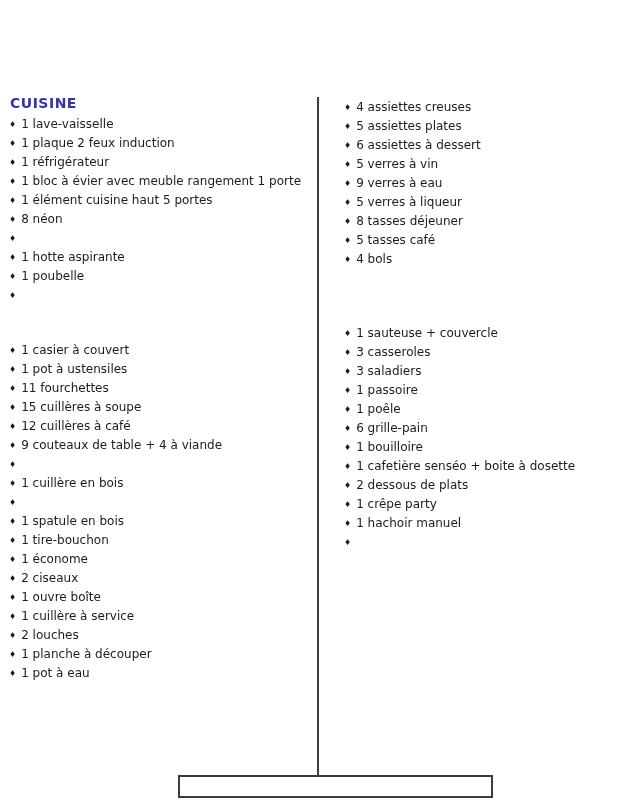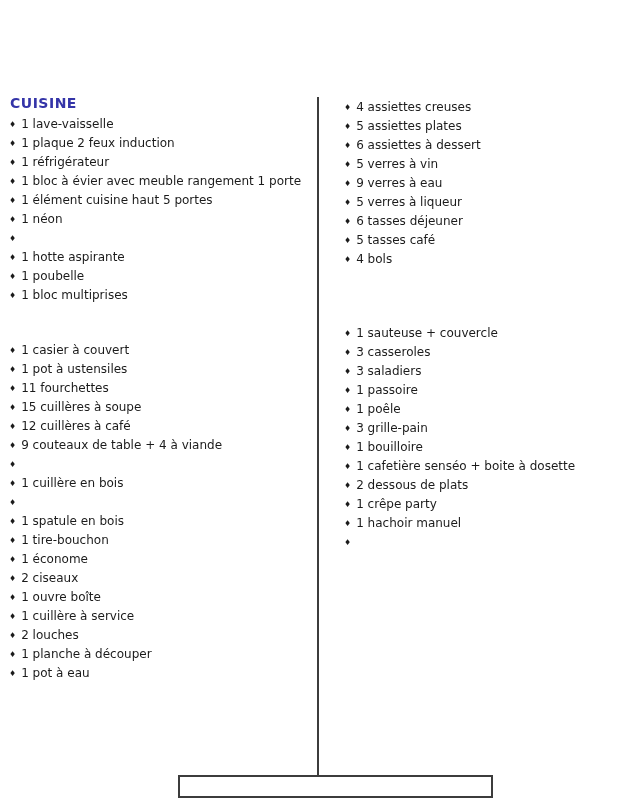--- a/index.html
+++ b/index.html
@@ -86,36 +86,35 @@
       <div class="item">
         <span class="bullet">♦</span>
         <span>1 bloc à évier avec meuble rangement 1 porte</span>
       </div>
       <div class="item">
         <span class="bullet">♦</span>
         <span>1 élément cuisine haut 5 portes</span>
       </div>
       <div class="item">
         <span class="bullet">♦</span>
-        <span>1 néon</span>
+        <span>8 néon</span>
       </div>
       <div class="item">
         <span class="bullet">♦</span>
       </div>
       <div class="item">
         <span class="bullet">♦</span>
         <span>1 hotte aspirante</span>
       </div>
       <div class="item">
         <span class="bullet">♦</span>
         <span>1 poubelle</span>
       </div>
       <div class="item">
         <span class="bullet">♦</span>
-        <span>1 bloc multiprises</span>
       </div>
     </div>
 
   <div class="list list-left-2">
       <div class="item">
         <span class="bullet">♦</span>
         <span>1 casier à couvert</span>
       </div>
       <div class="item">
         <span class="bullet">♦</span>
@@ -205,21 +204,21 @@
       <div class="item">
         <span class="bullet">♦</span>
         <span>9 verres à eau</span>
       </div>
       <div class="item">
         <span class="bullet">♦</span>
         <span>5 verres à liqueur</span>
       </div>
       <div class="item">
         <span class="bullet">♦</span>
-        <span>6 tasses déjeuner</span>
+        <span>8 tasses déjeuner</span>
       </div>
       <div class="item">
         <span class="bullet">♦</span>
         <span>5 tasses café</span>
       </div>
       <div class="item">
         <span class="bullet">♦</span>
         <span>4 bols</span>
       </div>
     </div>
@@ -240,21 +239,21 @@
       <div class="item">
         <span class="bullet">♦</span>
         <span>1 passoire</span>
       </div>
       <div class="item">
         <span class="bullet">♦</span>
         <span>1 poêle</span>
       </div>
       <div class="item">
         <span class="bullet">♦</span>
-        <span>3 grille-pain</span>
+        <span>6 grille-pain</span>
       </div>
       <div class="item">
         <span class="bullet">♦</span>
         <span>1 bouilloire</span>
       </div>
       <div class="item">
         <span class="bullet">♦</span>
         <span>1 cafetière senséo + boite à dosette</span>
       </div>
       <div class="item">

